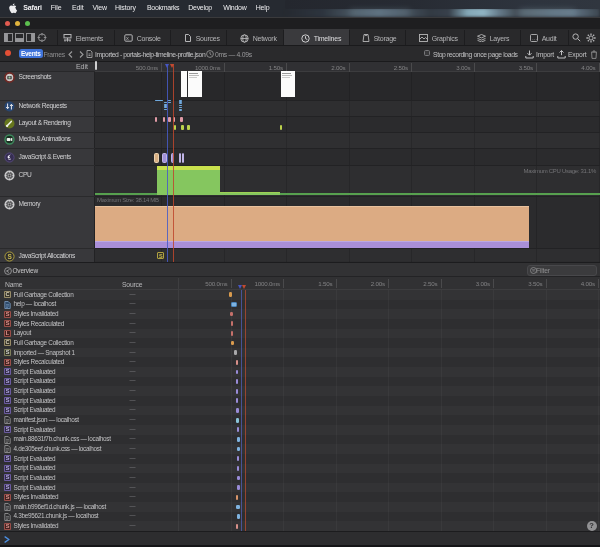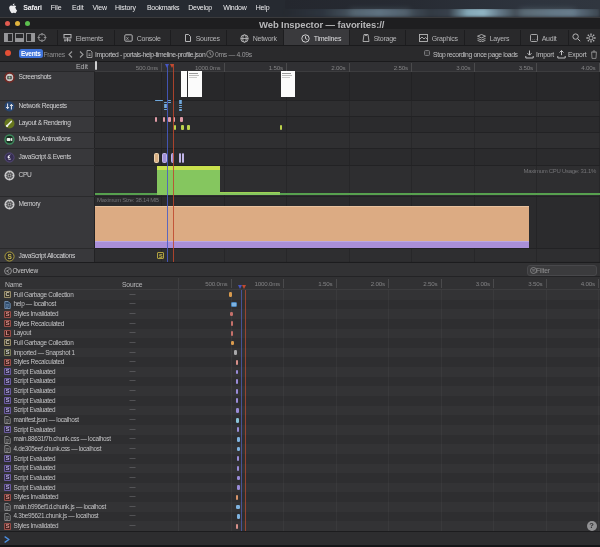--- a/index.html
+++ b/index.html
@@ -28,21 +28,20 @@
     <div class="txt" style="left:147px;top:4px;font-size:7px;letter-spacing:-0.3px;color:#ececee;">Bookmarks</div>
     <div class="txt" style="left:188.3px;top:4px;font-size:7px;letter-spacing:-0.3px;color:#ececee;">Develop</div>
     <div class="txt" style="left:223.3px;top:4px;font-size:7px;letter-spacing:-0.3px;color:#ececee;">Window</div>
     <div class="txt" style="left:255.7px;top:4px;font-size:7px;letter-spacing:-0.15px;color:#ececee;">Help</div>
   </div>
 
   <div class="abs" style="left:0;top:17px;width:600px;height:12px;background:#1e1e20;border-top:1px solid #3a3a3c;box-sizing:border-box;">
     <div class="abs" style="left:4.6px;top:3.2px;width:5px;height:5px;border-radius:50%;background:#e25b50;"></div>
     <div class="abs" style="left:14.6px;top:3.2px;width:5px;height:5px;border-radius:50%;background:#e0b33c;"></div>
     <div class="abs" style="left:24.6px;top:3.2px;width:5px;height:5px;border-radius:50%;background:#5cbf4e;"></div>
-    <div class="txt" style="left:259px;top:0.5px;font-size:9.5px;letter-spacing:-0.1px;font-weight:bold;color:#b7b7b9;">Web Inspector — favorites://</div>
   </div>
 
   <div class="abs" id="tabbar" style="left:0;top:29px;width:600px;height:17px;background:#29292b;border-bottom:1px solid #1a1a1c;box-sizing:border-box;">
 
     <svg class="abs" style="left:4px;top:4px;" width="44" height="9" viewBox="0 0 44 9">
       <g stroke="#97979a" fill="none" stroke-width="0.9">
         <rect x="0.5" y="0.5" width="8" height="8"></rect>
           <rect x="0.5" y="0.5" width="3" height="8" fill="#97979a"></rect>
         <rect x="11.5" y="0.5" width="8" height="8"></rect>
           <rect x="11.5" y="5.5" width="8" height="3" fill="#97979a"></rect>

